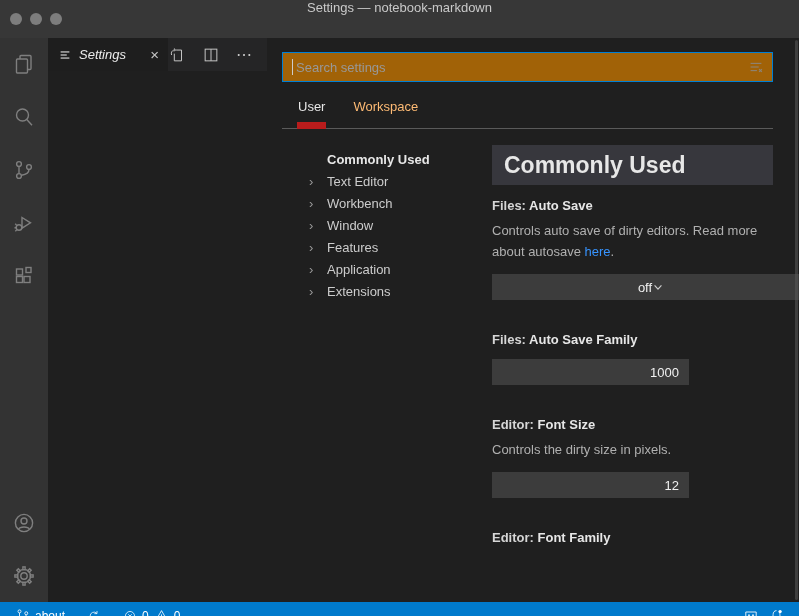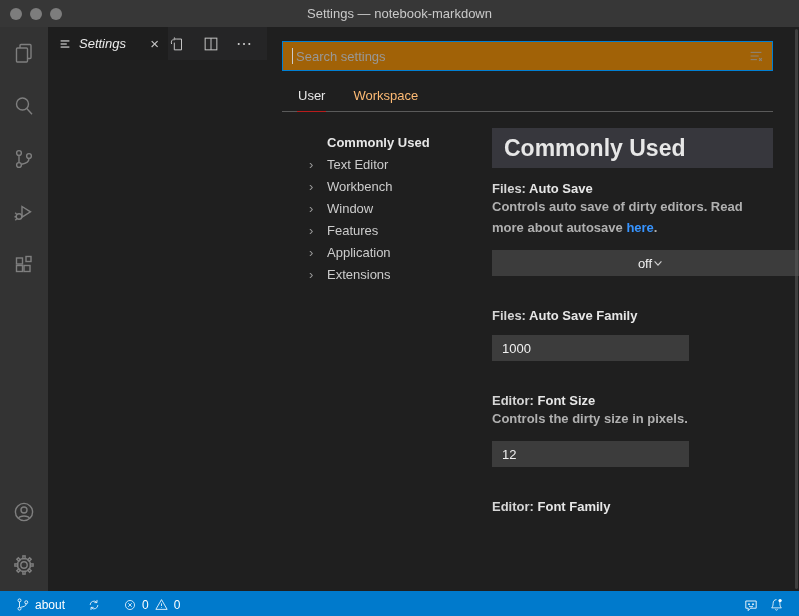--- a/index.html
+++ b/index.html
@@ -1,21 +1,21 @@
 <!DOCTYPE html>
 <html><head>
 <meta charset="utf-8">
 <style>
   * { margin:0; padding:0; box-sizing:border-box; }
   html,body { background:#000; }
   body { font-family:"Liberation Sans", sans-serif; }
   .app { position:relative; width:799px; height:616px; background:#1f1f1f; overflow:hidden; }
 
   
-  .titlebar { height:27px; background:#373737; display:flex; align-items:center; justify-content:center; position:relative; }
+  .titlebar { height:38px; background:#373737; display:flex; justify-content:center; position:relative; }
   .titlebar .title { color:#c9c9c9; font-size:13px; }
   .lights { position:absolute; left:10px; top:0; bottom:0; display:flex; align-items:center; gap:8px; }
   .light { width:12px; height:12px; border-radius:50%; background:#7d7d7d; }
 
   
   .main { display:flex; height:564px; }
 
   
   .activitybar { width:48px; background:#333333; display:flex; flex-direction:column; align-items:center; padding:13px 0; flex-shrink:0; }
   .ab-top, .ab-bottom { display:flex; flex-direction:column; align-items:center; gap:27px; }
@@ -42,48 +42,48 @@
   .search-row { padding:14px 26px 0 15px; flex-shrink:0; }
   .search-box { height:30px; border:1px solid #007fd4; background:#a16207; display:flex; align-items:center; padding:0 9px; position:relative; }
   .caret { width:1px; height:16px; background:#cccccc; margin-right:3px; }
   .search-input { flex:1; background:transparent; border:none; outline:none; color:#d8d8d8; font-size:13px; font-family:"Liberation Sans", sans-serif; }
   .search-input::placeholder { color:#989898; }
   .filter-clear { position:absolute; right:7px; top:5px; opacity:.85; cursor:pointer; }
   .filter-clear svg { stroke:#8a8a8a; fill:none; stroke-width:1.2; }
 
   .scope-row { margin:13px 26px 0 15px; padding-left:15px; border-bottom:1px solid #5a5a5a; display:flex; gap:26px; flex-shrink:0; }
   .scope-tab { font-size:13px; color:#fdba74; padding:4px 1px 8px; cursor:pointer; margin-bottom:-1px; border-bottom:1px solid transparent; }
-  .scope-tab.active { color:#e7e7e7; border-bottom:1px solid #b91c1c; }
+  .scope-tab.active { color:#e7e7e7; border-bottom:7px solid #b91c1c; }
 
   .settings-body { flex:1; display:flex; padding:16px 26px 0 15px; overflow:hidden; }
 
   
   .toc { width:210px; flex-shrink:0; padding-top:3px; }
   .toc-row { height:22px; display:flex; align-items:center; padding-left:27px; font-size:13px; color:#cccccc; cursor:pointer; }
   .toc-chevron { width:18px; color:#9a9a9a; font-size:13px; }
   .toc-row.active .toc-label { font-weight:bold; color:#e7e7e7; }
 
   
   .content { flex:1; min-width:0; }
   .content-heading { height:40px; background:#37373d; display:flex; align-items:center; padding-left:12px; margin-bottom:13px; }
   .content-heading span { font-size:23px; font-weight:bold; color:#e7e7e7; }
 
   .setting { margin-bottom:32px; }
   .setting-label { font-size:13px; color:#e7e7e7; }
   .setting-label .category { font-weight:700; color:#d6d6d6; }
   .setting-label .name { font-weight:bold; }
-  .setting-desc { font-size:13px; line-height:21px; color:#b0b0b0; max-width:488px;font-weight:bold; }
+  .setting-desc { margin-top:7px; font-size:13px; line-height:21px; color:#b0b0b0; max-width:488px; }
   .setting-desc a { color:#3794ff; text-decoration:none; cursor:pointer; }
   .setting-desc code { font-family:"DejaVu Sans Mono", monospace; font-size:12px; color:#d7ba7d; }
 
   .select-control { margin-top:12px; width:318px; height:26px; background:#3c3c3c; display:flex; align-items:center; justify-content:center; padding:0 10px; cursor:pointer; }
   .select-value { color:#f0f0f0; font-size:13px; }
   .select-control svg { stroke:#cccccc; fill:none; stroke-width:1.4; }
 
-  .text-control { margin-top:12px; width:197px; height:26px; background:#3c3c3c; border:none; outline:none; color:#f0f0f0; font-size:13px; padding:0 10px; font-family:"Liberation Sans", sans-serif; }
+  .text-control { margin-top:12px; width:197px; height:26px; background:#3c3c3c; border:none; outline:none; color:#f0f0f0; font-size:13px; padding:0 10px; font-family:"Liberation Sans", sans-serif;text-align:right; }
 
   .scrollbar { position:absolute; right:1px; top:2px; bottom:2px; width:3px; background:#5a5a5a; opacity:.55; border-radius:2px; }
 
   
   .statusbar { height:27px; background:#007acc; display:flex; align-items:center; padding:0 10px; color:#ffffff; flex-shrink:0; }
   .sb-item { display:flex; align-items:center; gap:5px; font-size:12px; color:#fff; padding:0 5px; cursor:pointer; height:100%; }
   .sb-item svg { stroke:#ffffff; fill:none; stroke-width:1.1; }
   .sb-right { margin-left:auto; display:flex; align-items:center; }
   .sb-count { font-size:12px; }
   .sb-gap { width:12px; }

